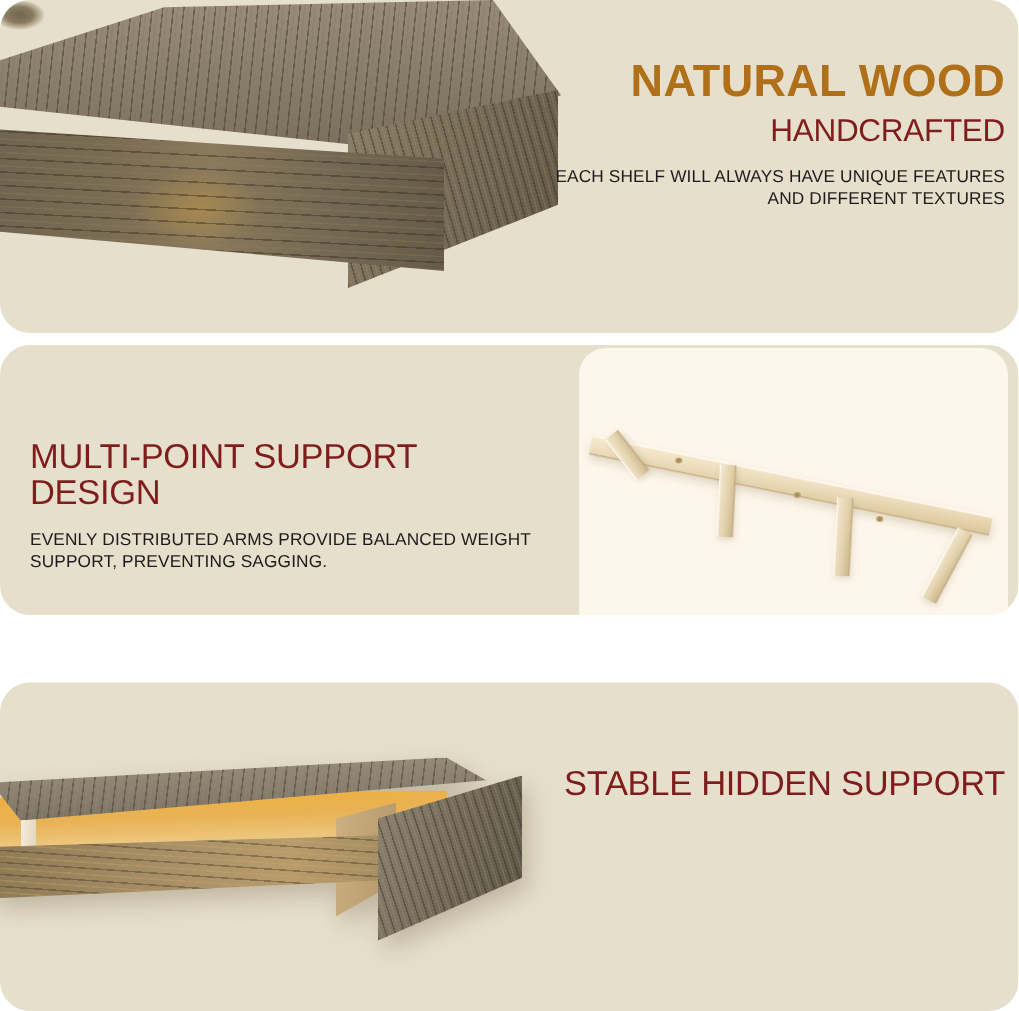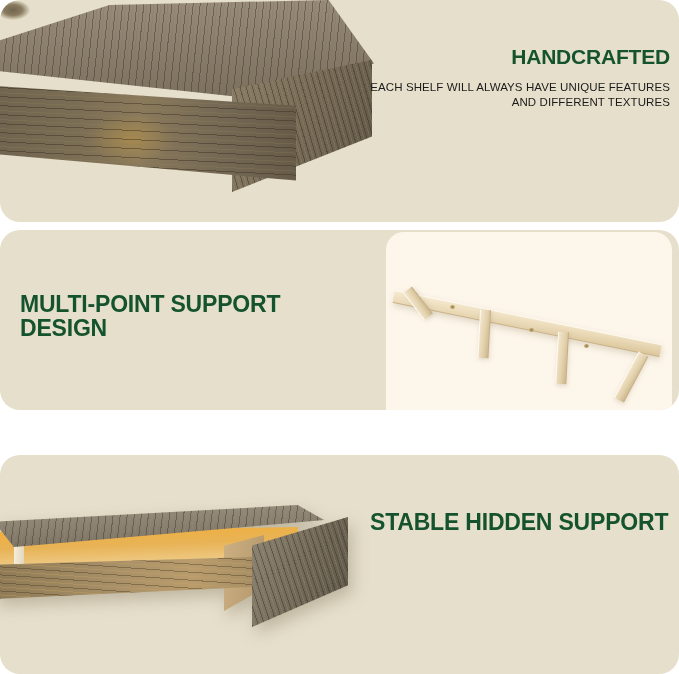--- a/index.html
+++ b/index.html
@@ -26,22 +26,22 @@
 
   
   .txt { position:absolute; }
   .kicker {
     font-weight:bold;
     letter-spacing:.2px;
     line-height:1.02;
     color:#b0701a;
   }
   .headline {
-    font-weight:bold;
-    color:#14532d;
+    font-weight:normal;
+    color:#7f1d1d;
     line-height:1.05;
     letter-spacing:-0.2px;
   }
   .body {
     color:#1b1b1b;
     line-height:1.30;
     letter-spacing:.1px;
   }
 
   
@@ -49,21 +49,21 @@
   #p1-text .kicker   { font-size:30px; }
   #p1-text .headline { font-size:21px; margin-top:6px; }
   #p1-text .body     { font-size:11.5px; margin-top:12px; }
 
   
   #p2-text { left:20px; top:62px; width:350px; text-align:left; }
   #p2-text .headline { font-size:23px; }
   #p2-text .body     { font-size:11.5px; margin-top:13px; }
 
   
-  #p3-text { right:9px; top:55px; width:300px; text-align:left; }
+  #p3-text { right:9px; top:55px; width:300px; text-align:right; }
   #p3-text .headline { font-size:23px; }
   #p3-text .body     { font-size:11.5px; margin-top:13px; }
 
   
   #photo-1 {
     position:absolute; left:-4px; top:0px; width:378px; height:200px;
   }
   .plank { position:absolute; filter:drop-shadow(3px 6px 7px rgba(90,75,50,.30)); }
   .pk-top {
     left:0; top:0; width:378px; height:122px;
@@ -190,29 +190,31 @@
   <section class="panel" id="panel-1">
 
     <div id="photo-1">
       <div class="plank pk-top"></div>
       <div class="plank pk-side"></div>
       <div class="plank pk-front"></div>
       <div class="pk-knot"></div>
     </div>
 
     <div class="txt" id="p1-text">
+      <div class="kicker">NATURAL WOOD</div>
       <div class="headline">HANDCRAFTED</div>
       <div class="body">EACH SHELF WILL ALWAYS HAVE UNIQUE FEATURES AND DIFFERENT TEXTURES</div>
     </div>
   </section>
 
   <section class="panel" id="panel-2">
 
     <div class="txt" id="p2-text">
       <div class="headline">MULTI-POINT SUPPORT DESIGN</div>
+      <div class="body">EVENLY DISTRIBUTED ARMS PROVIDE BALANCED WEIGHT SUPPORT, PREVENTING SAGGING.</div>
     </div>
 
     <div id="card-2">
       <div class="brk rail"></div>
       <div class="brk arm" id="arm-a"></div>
       <div class="brk arm" id="arm-b"></div>
       <div class="brk arm" id="arm-c"></div>
       <div class="brk arm" id="arm-d"></div>
       <div class="screw" id="screw-1"></div>
       <div class="screw" id="screw-2"></div>

